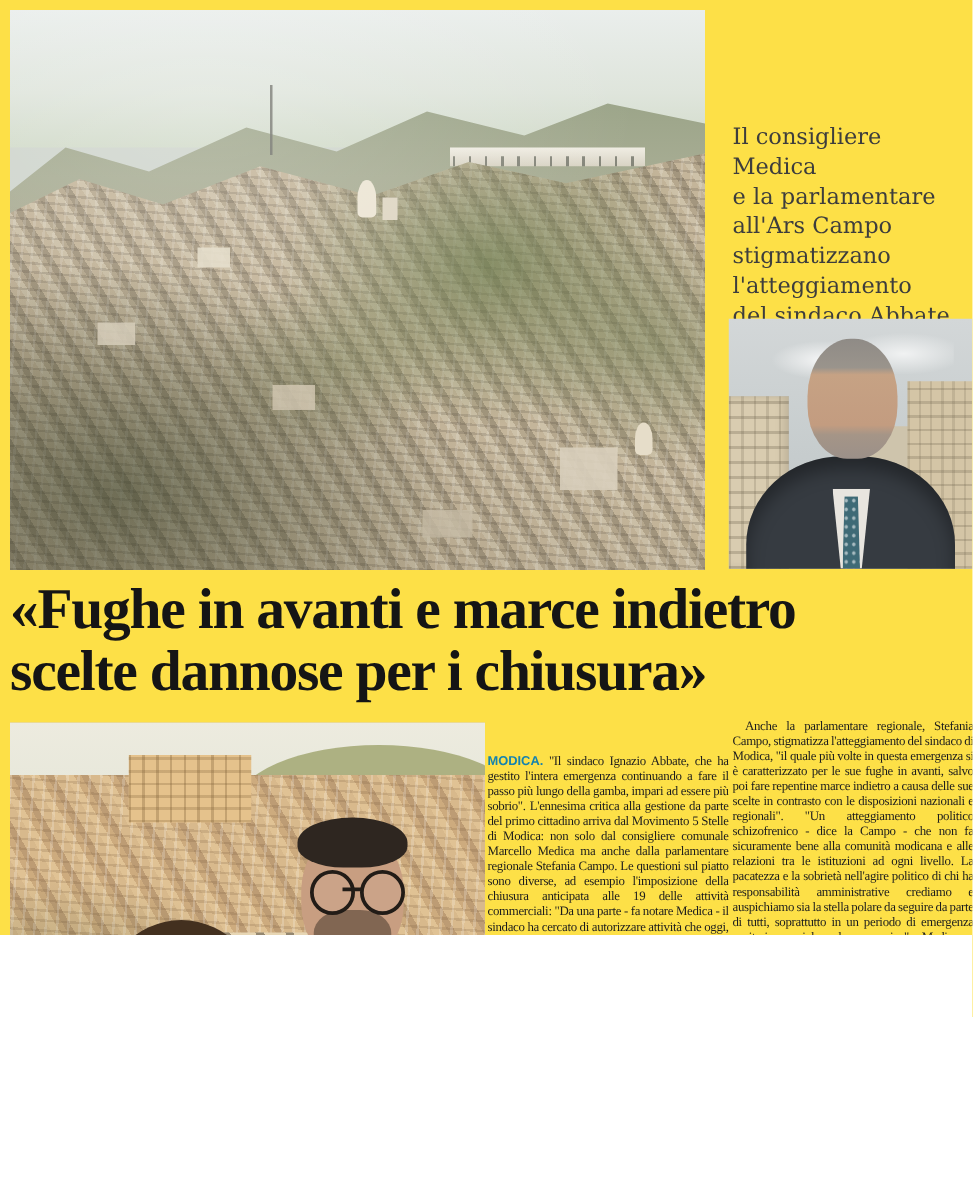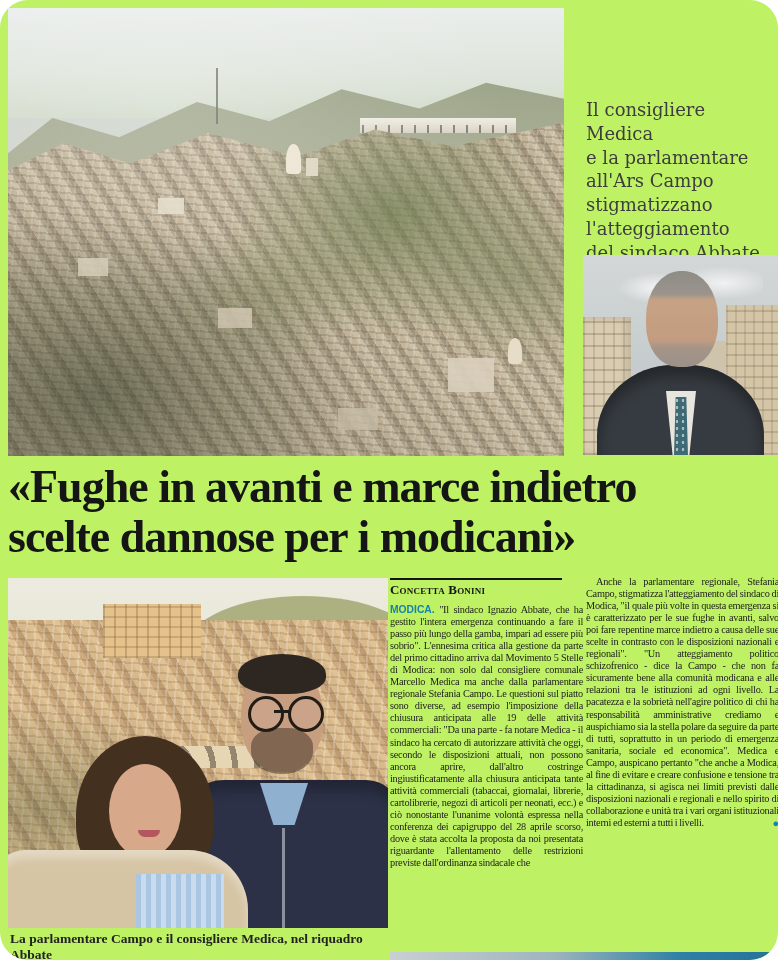--- a/index.html
+++ b/index.html
@@ -1,17 +1,17 @@
 <!DOCTYPE html>
 <html lang="it"><head>
 <meta charset="utf-8">
 <style>
   html,body{margin:0;padding:0;background:#ffffff;}
-  .page{position:relative;width:778px;height:960px;background:#bef264;overflow:hidden;
-        font-family:"Liberation Serif",serif;color:#1d1d1d;border-radius:28px;}
+  .page{position:relative;width:778px;height:748px;background:#fde047;overflow:hidden;
+        font-family:"Liberation Serif",serif;color:#1d1d1d;}
   .abs{position:absolute;}
 
   
   .top-photo{left:8px;top:8px;width:556px;height:448px;overflow:hidden;background:#cfd5cd;}
   .t-sky{position:absolute;left:0;top:0;width:100%;height:110px;
          background:linear-gradient(180deg,#eaeeec 0%,#dfe5dc 60%,#d2dbca 100%);}
   .t-hills{position:absolute;left:0;top:46px;width:100%;height:160px;
            background:linear-gradient(180deg,#96a184 0%,#a8ad94 55%,#b2ae97 100%);
            clip-path:polygon(0 62%,8% 40%,20% 52%,34% 30%,47% 42%,60% 22%,74% 34%,86% 18%,100% 28%,100% 100%,0 100%);}
   .t-antenna{position:absolute;left:208px;top:60px;width:2px;height:56px;background:rgba(110,112,104,.85);}
@@ -167,26 +167,22 @@
     <div class="p-bld-left"></div>
     <div class="p-bld-mid"></div>
     <div class="p-bld-right"></div>
     <div class="p-suit"></div>
     <div class="p-shirt"></div>
     <div class="p-tie"></div>
     <div class="p-head"></div>
   </div>
 
   <div class="abs headline">«Fughe in avanti e marce indietro
-scelte dannose per i modicani»</div>
-
-  <div class="abs byline-wrap">
-    <div class="byline-rule"></div>
-    <div class="byline">Concetta Bonini</div>
-  </div>
+scelte dannose per i chiusura»</div>
+
 
   <div class="abs col col1" lang="it">
     <p>
       <span class="lead-in">MODICA.</span>
       <span>"Il sindaco Ignazio Abbate, che ha gestito l'intera emergenza continuando a fare il passo più lungo della gamba, impari ad essere più sobrio". L'ennesima critica alla gestione da parte del primo cittadino arriva dal Movimento 5 Stelle di Modica: non solo dal consigliere comunale Marcello Medica ma anche dalla parlamentare regionale Stefania Campo. Le questioni sul piatto sono diverse, ad esempio l'imposizione della chiusura anticipata alle 19 delle attività commerciali: "Da una parte - fa notare Medica - il sindaco ha cercato di autorizzare attività che oggi, secondo le disposizioni attuali, non possono ancora aprire, dall'altro costringe ingiustificatamente alla chiusura anticipata tante attività commerciali (tabaccai, giornalai, librerie, cartolibrerie, negozi di articoli per neonati, ecc.) e ciò nonostante l'unanime volontà espressa nella conferenza dei capigruppo del 28 aprile scorso, dove è stata accolta la proposta da noi presentata riguardante l'allentamento delle restrizioni previste dall'ordinanza sindacale che</span>
     </p>
   </div>
 
   <div class="abs col col2" lang="it">
     <p class="p2"><span>Anche la parlamentare regionale, Stefania Campo, stigmatizza l'atteggiamento del sindaco di Modica, "il quale più volte in questa emergenza si è caratterizzato per le sue fughe in avanti, salvo poi fare repentine marce indietro a causa delle sue scelte in contrasto con le disposizioni nazionali e regionali". "Un atteggiamento politico schizofrenico - dice la Campo - che non fa sicuramente bene alla comunità modicana e alle relazioni tra le istituzioni ad ogni livello. La pacatezza e la sobrietà nell'agire politico di chi ha responsabilità amministrative crediamo e auspichiamo sia la stella polare da seguire da parte di tutti, soprattutto in un periodo di emergenza sanitaria, sociale ed economica". Medica e Campo, auspicano pertanto "che anche a Modica, al fine di evitare e creare confusione e tensione tra la cittadinanza, si agisca nei limiti previsti dalle disposizioni nazionali e regionali e nello spirito di collaborazione e unità tra i vari organi istituzionali interni ed esterni a tutti i livelli.</span> <span class="endmark">●</span></p>

